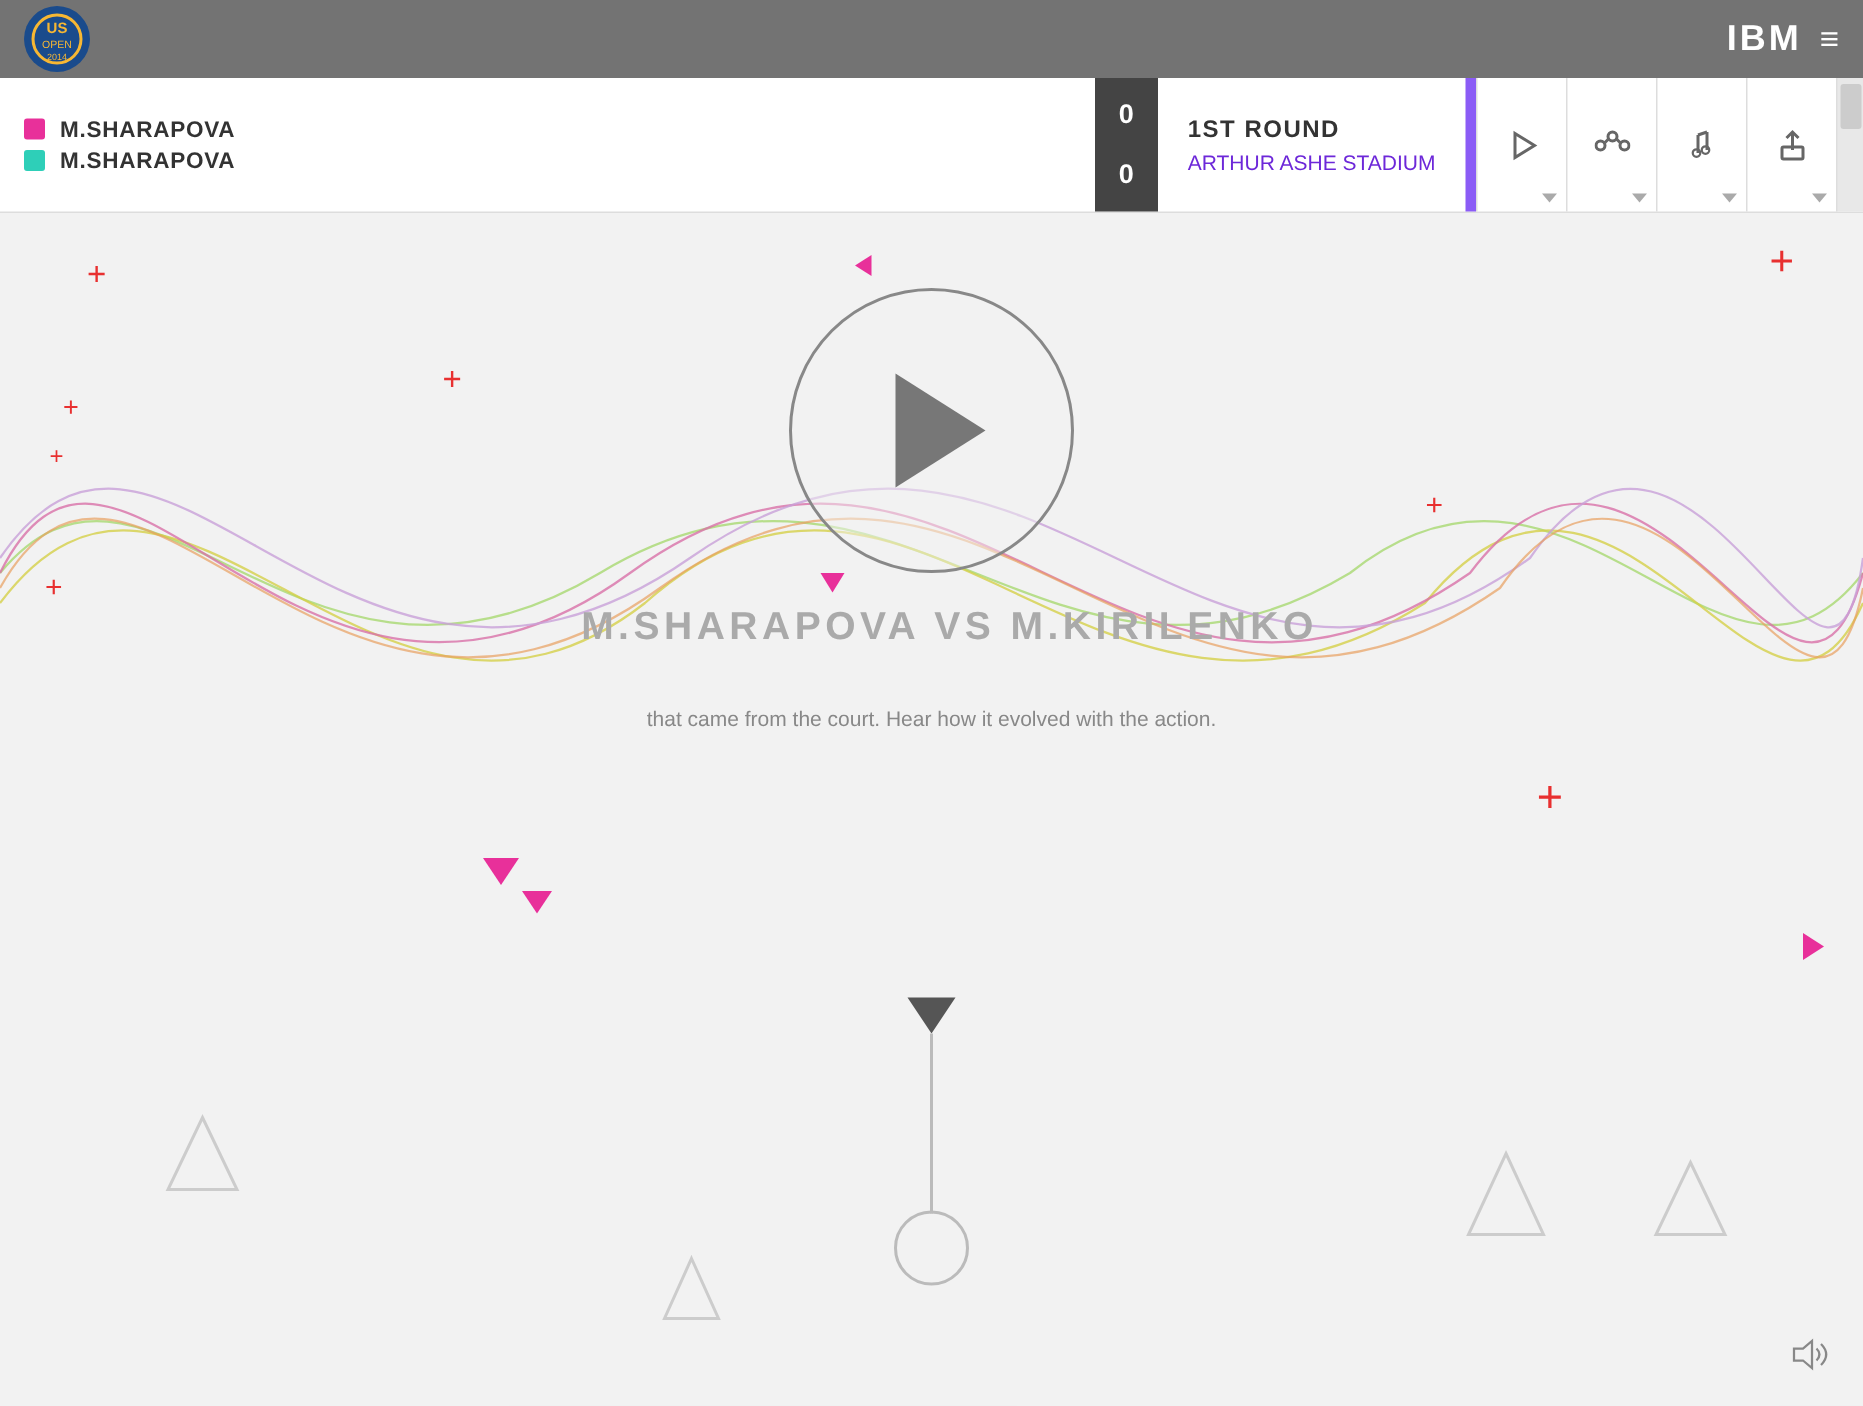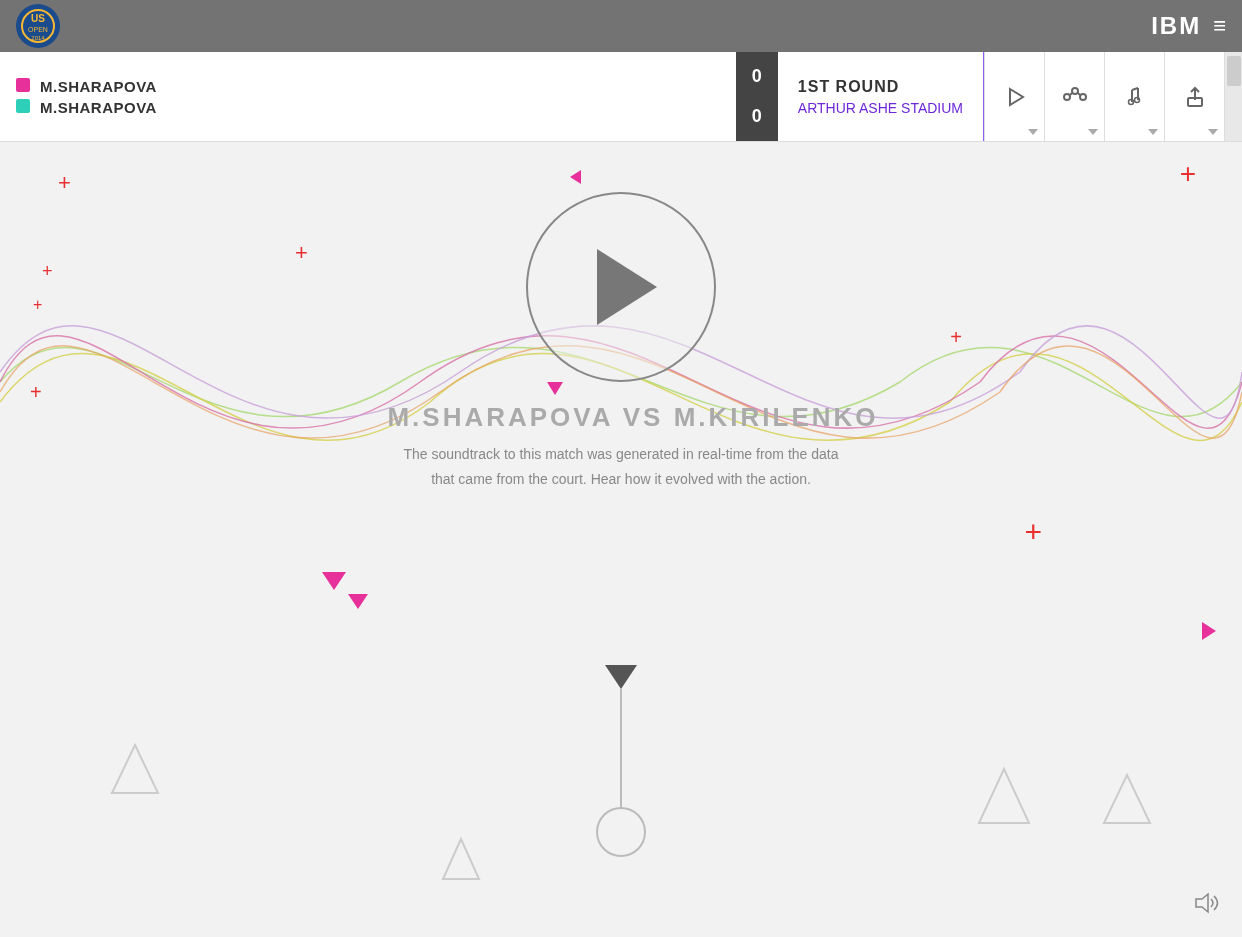--- a/index.html
+++ b/index.html
@@ -50,20 +50,21 @@
     #players {
       flex: 1;
       display: flex;
       flex-direction: column;
       justify-content: center;
       padding: 0 16px;
       gap: 4px;
     }
     .player-row {
       display: flex;
+      align-items: center;
       gap: 10px;
     }
     .player-color-dot {
       width: 14px;
       height: 14px;
       border-radius: 2px;
       flex-shrink: 0;
     }
     .player-name {
       font-size: 15px;
@@ -92,21 +93,21 @@
       display: flex;
       align-items: center;
       justify-content: center;
       width: 100%;
     }
     #match-info {
       display: flex;
       flex-direction: column;
       justify-content: center;
       padding: 0 20px;
-      border-right: 1px solid #8b5cf6;
+      border-right: 7px solid #8b5cf6;
     }
     #round-label {
       font-size: 16px;
       font-weight: bold;
       color: #333;
       letter-spacing: 1px;
     }
     #venue-label {
       font-size: 14px;
       color: #6d28d9;
@@ -414,21 +415,21 @@
 
   <div class="tri tri-pink-left" style="top:480px; right:26px; border-top-width:9px; border-bottom-width:9px; border-right-width:14px; transform:rotate(180deg);"></div>
 
   <div id="play-circle">
     <div id="play-icon"></div>
   </div>
 
   <div id="match-title">M.SHARAPOVA VS M.KIRILENKO</div>
 
   <div id="match-desc">
-    <span>The soundtrack to this match was generated in real-time from the data</span><br>
+    <br>
     <span>that came from the court. Hear how it evolved with the action.</span>
   </div>
 
   <div id="needle-container">
     <div id="needle-arrow"></div>
     <div id="needle-line"></div>
     <div id="needle-circle"></div>
   </div>
 
   <svg style="position:absolute; bottom:140px; left:110px;" width="50" height="56" viewBox="0 0 50 56">

